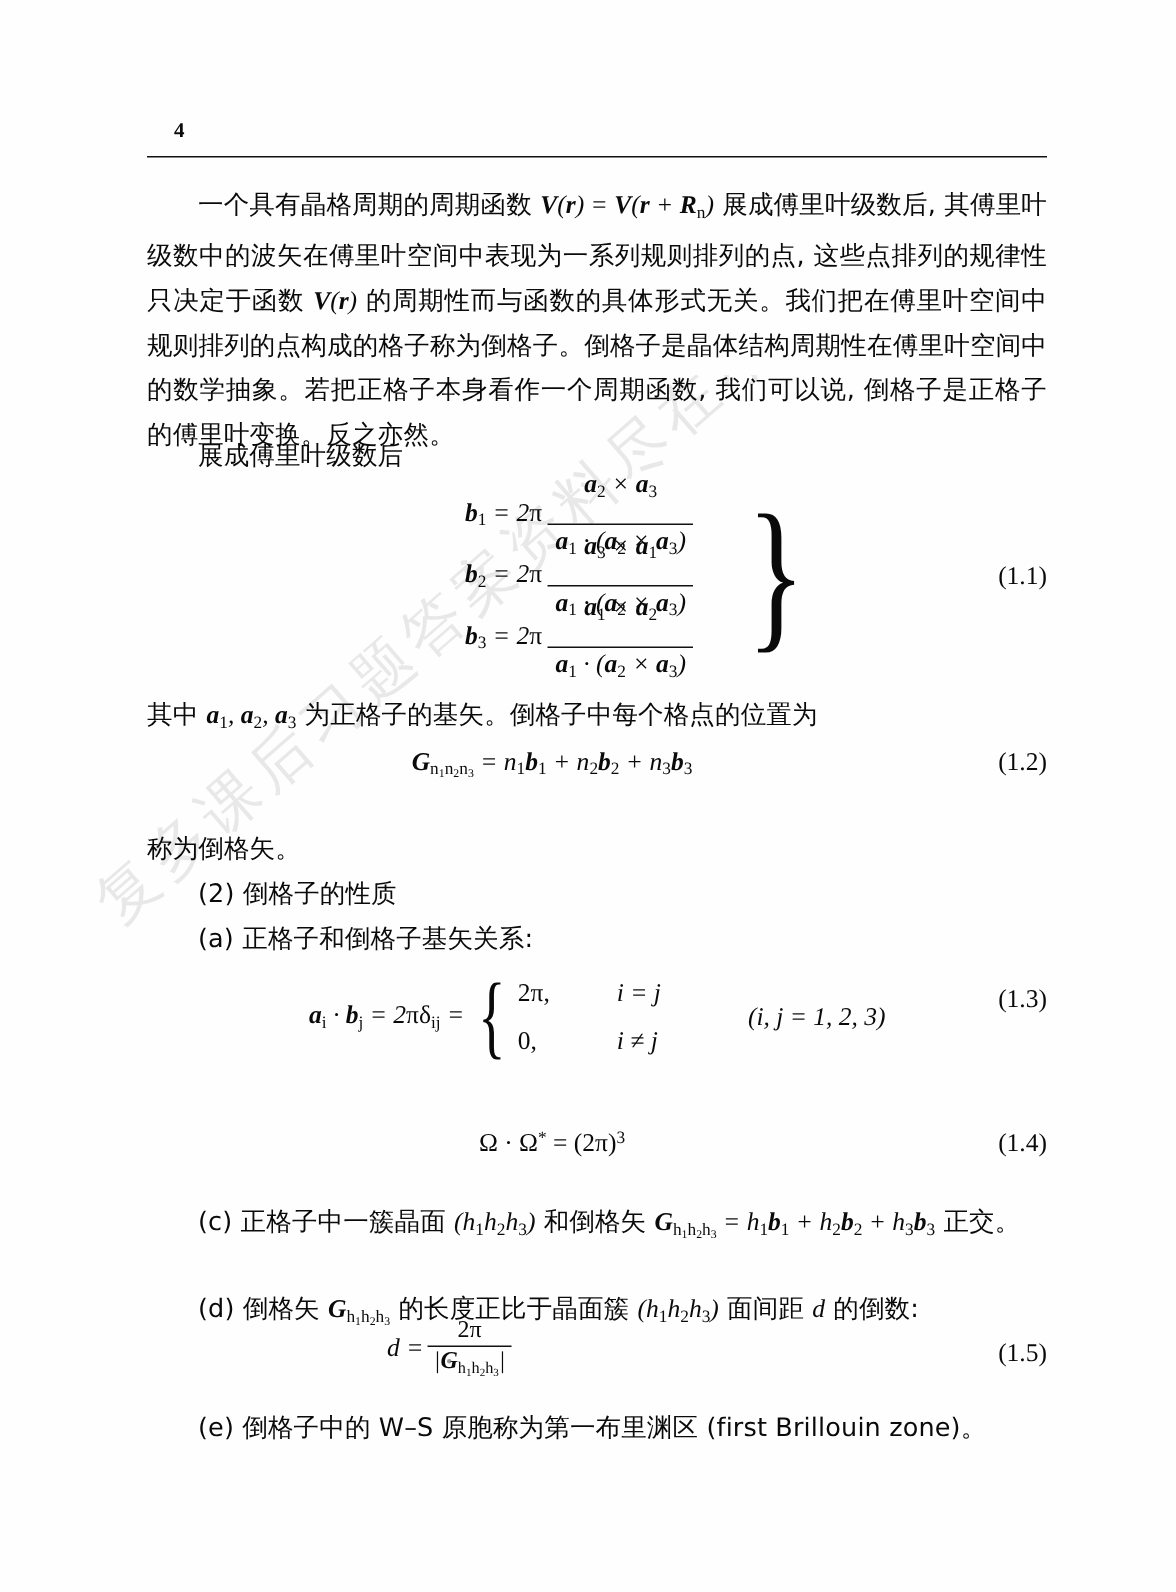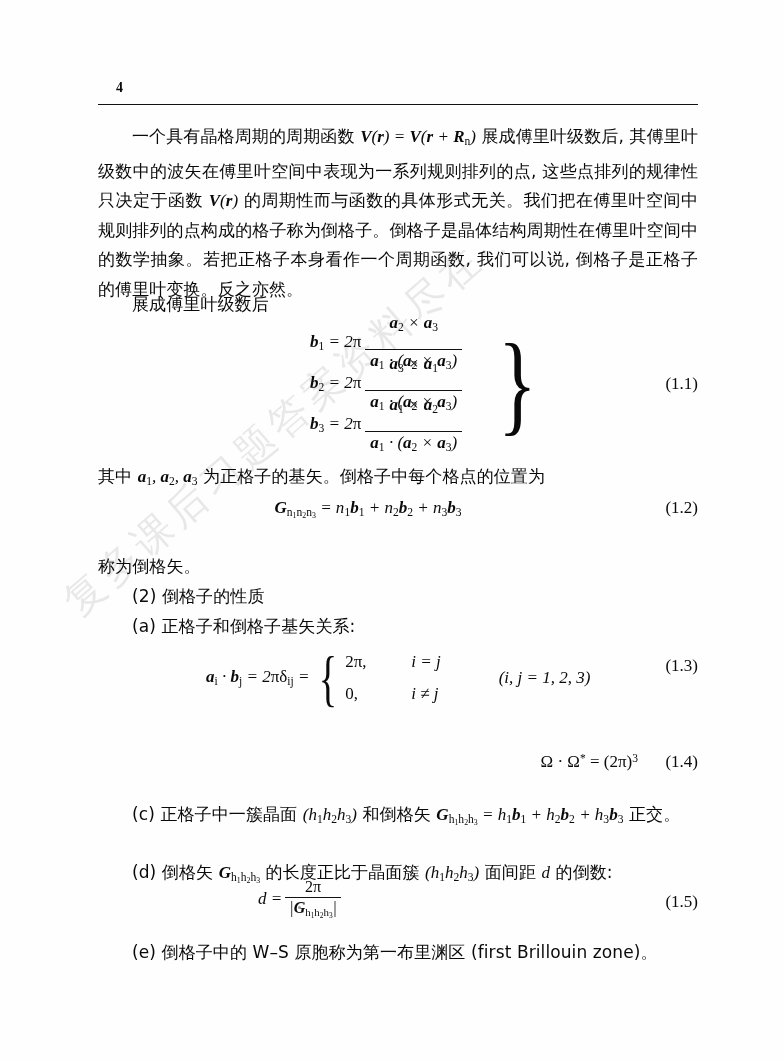--- a/index.html
+++ b/index.html
@@ -234,21 +234,21 @@
     position: absolute;
     left: 98px;
     top: 752px;
     width: 600px;
     height: 28px;
   }
   .eq14-body {
     position: absolute;
     left: 0;
     width: 540px;
-    text-align: right;
+    text-align: center;
     font-size: 17px;
     white-space: nowrap;
   }
   .eq14 .eqno { top: 0; margin-left: 23px; }
 
   
   .eq15 {
     position: absolute;
     left: 98px;
     top: 878px;

